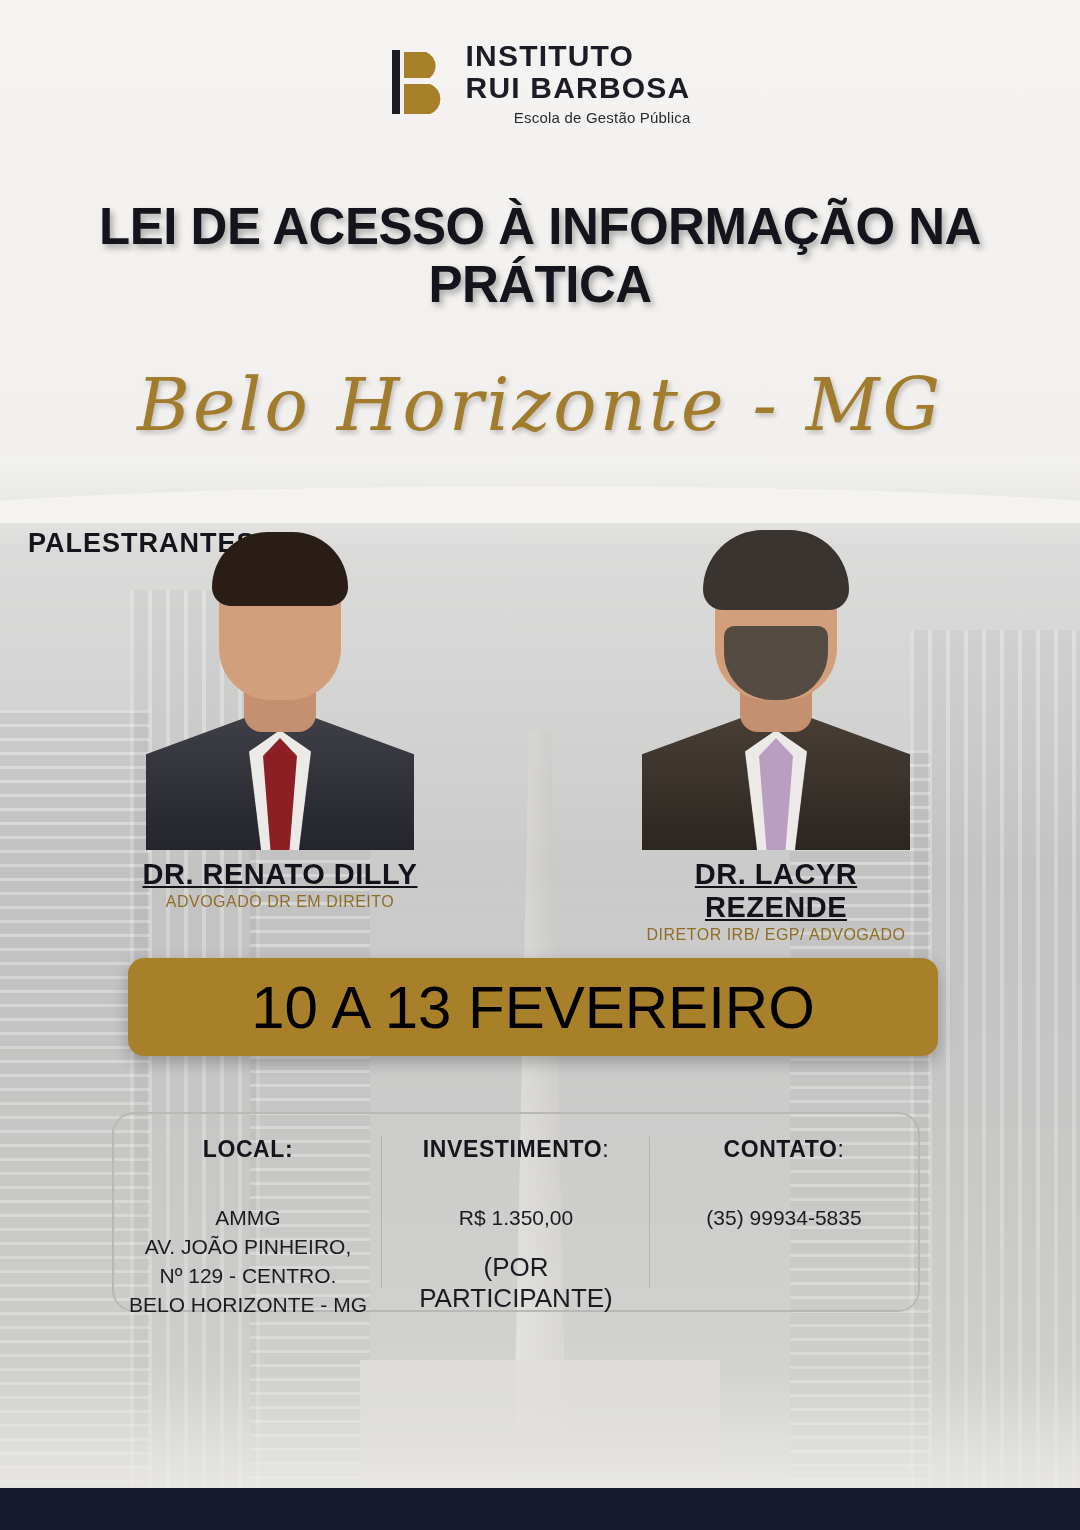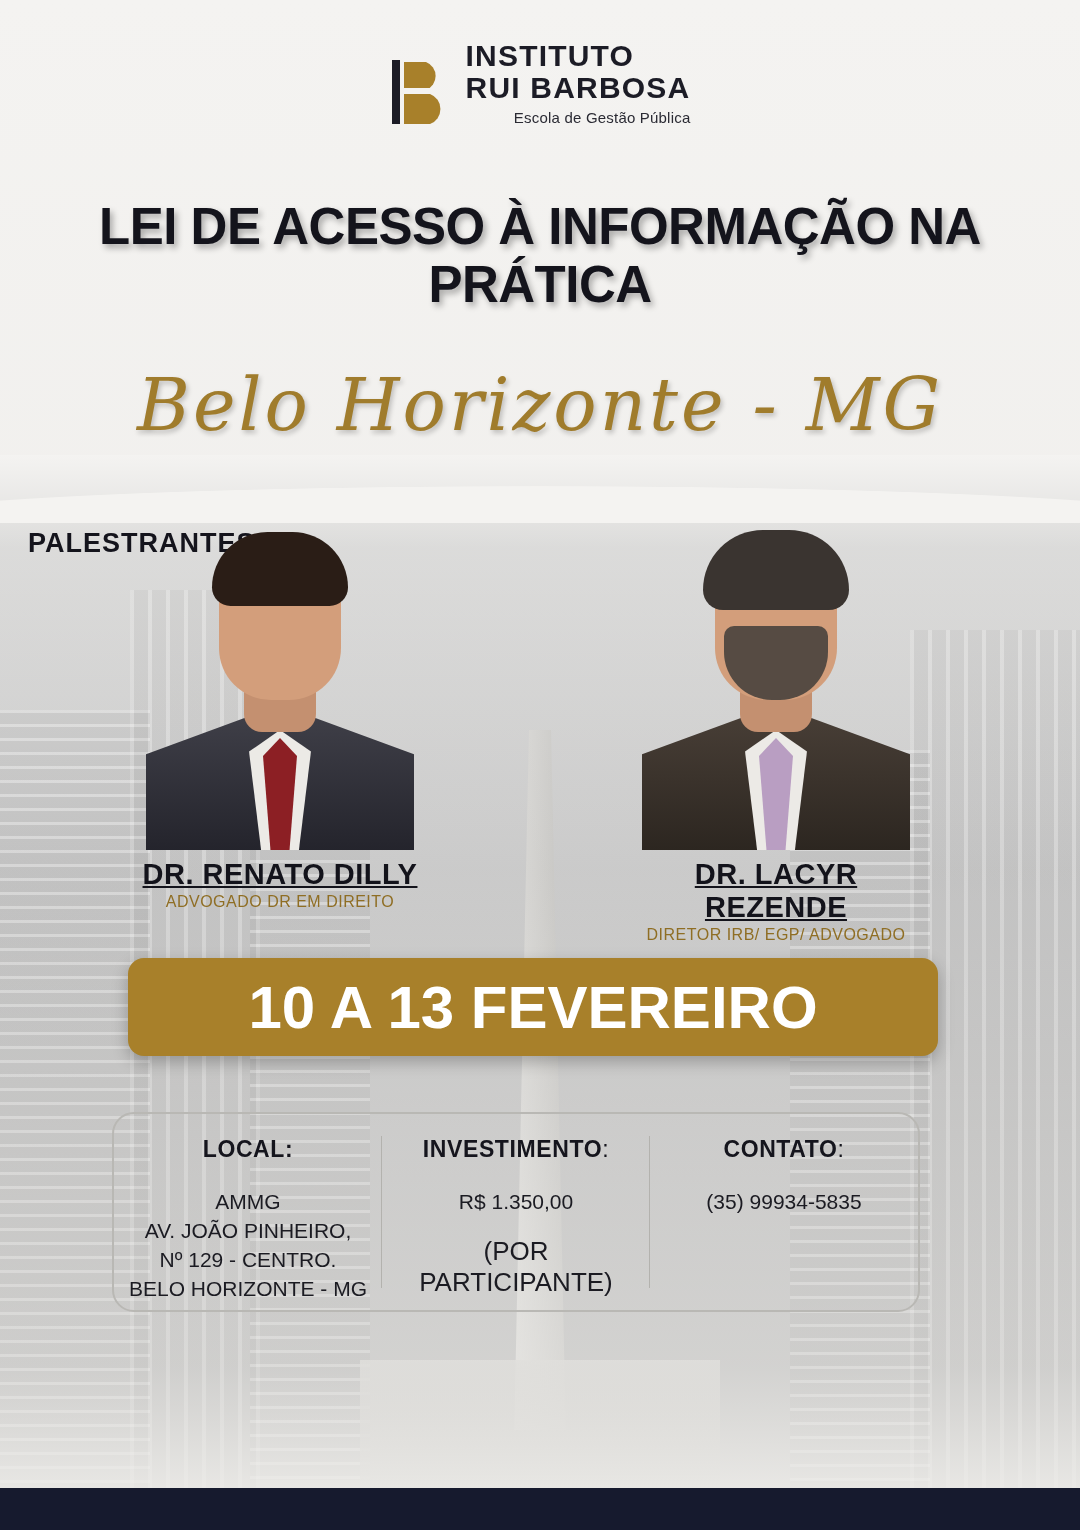--- a/index.html
+++ b/index.html
@@ -81,21 +81,21 @@
     mask-image: radial-gradient(120% 100% at 50% 0%, #000 52%, transparent 53%);
     transform: scaleY(-1);
   }
 
   
   .logo-wrap {
     position: absolute;
     top: 38px; left: 0; right: 0;
     display: flex;
     justify-content: center;
-    align-items: flex-end;
+    align-items: center;
     gap: 14px;
   }
   .logo-mark {
     width: 62px; height: 68px;
     position: relative;
     flex: none;
   }
   .logo-text { padding-top: 2px; }
   .logo-line1, .logo-line2 {
     font-weight: 700;
@@ -237,23 +237,23 @@
     left: 128px; top: 958px;
     width: 810px; height: 98px;
     background: #a8802a;
     border-radius: 16px;
     display: flex;
     align-items: center;
     justify-content: center;
     box-shadow: 0 6px 16px rgba(0,0,0,.25);
   }
   .date-bar span {
-    color: #ffffff;
+    color: #000000;
     font-size: 60px;
-    font-weight: 700;
+    font-weight: 400;
     letter-spacing: 0px;
   }
 
   
   .info-box {
     position: absolute;
     left: 112px; top: 1112px;
     width: 808px; height: 200px;
     border: 2px solid #b9b8b4;
     border-radius: 22px;
@@ -270,21 +270,21 @@
     position: absolute;
     right: 0; top: 22px; bottom: 22px;
     width: 1px;
     background: #b3b2ae;
   }
   .info-head {
     font-size: 23px;
     font-weight: 700;
     letter-spacing: .6px;
     color: #15151d;
-    margin-bottom: 24px;
+    margin-bottom: 40px;
   }
   .info-head .thin { font-weight: 400; }
   .info-body {
     font-size: 21px;
     line-height: 29px;
     color: #1b1b22;
   }
   .info-note {
     font-size: 26px;
     color: #1b1b22;

